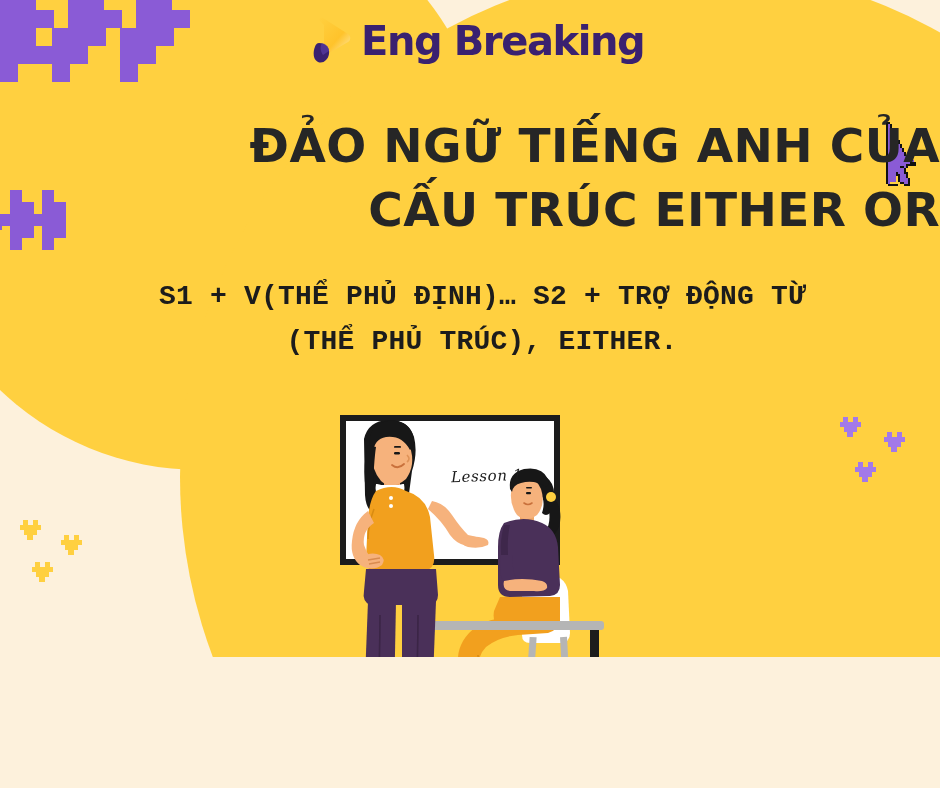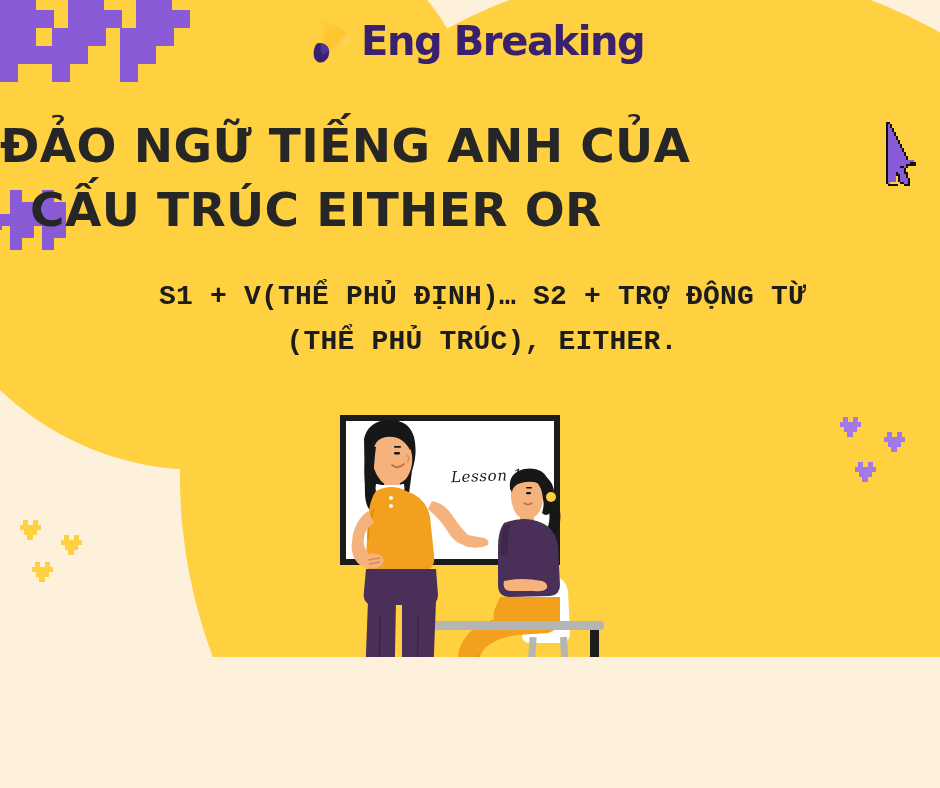--- a/index.html
+++ b/index.html
@@ -63,21 +63,21 @@
     font-size:40px;
     letter-spacing:-1.4px;
     color:#3A2170;
     line-height:1;
     white-space:nowrap;
   }
 
   
   .headline{
     position:absolute;left:0;top:114px;width:940px;
-    text-align:left;
+    text-align:right;
     font-family:"DejaVu Sans", sans-serif;
     font-weight:bold;
     font-size:47px;
     line-height:1.36;
     letter-spacing:0.4px;
     color:#262626;
   }
   .headline .l2{display:block;padding-left:30px;}
 
   .subline{

